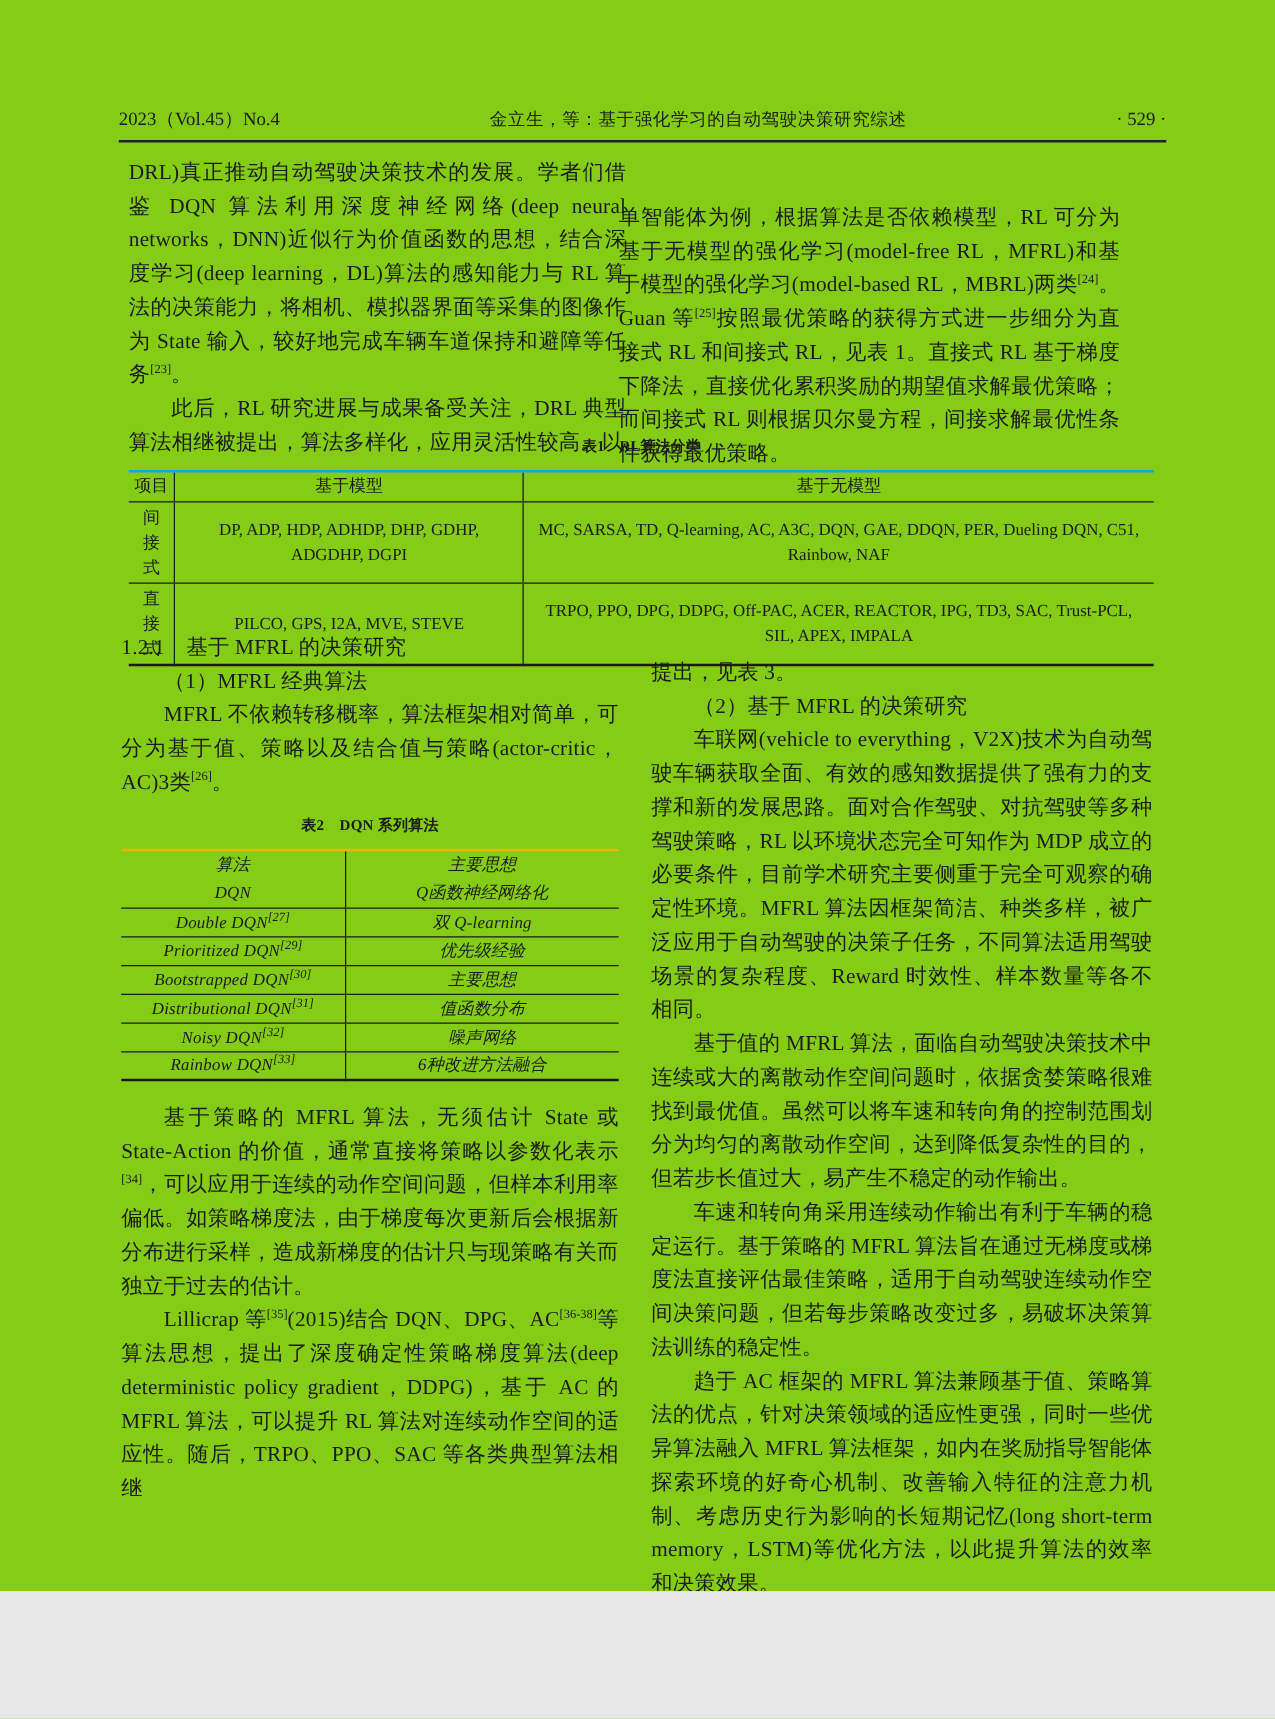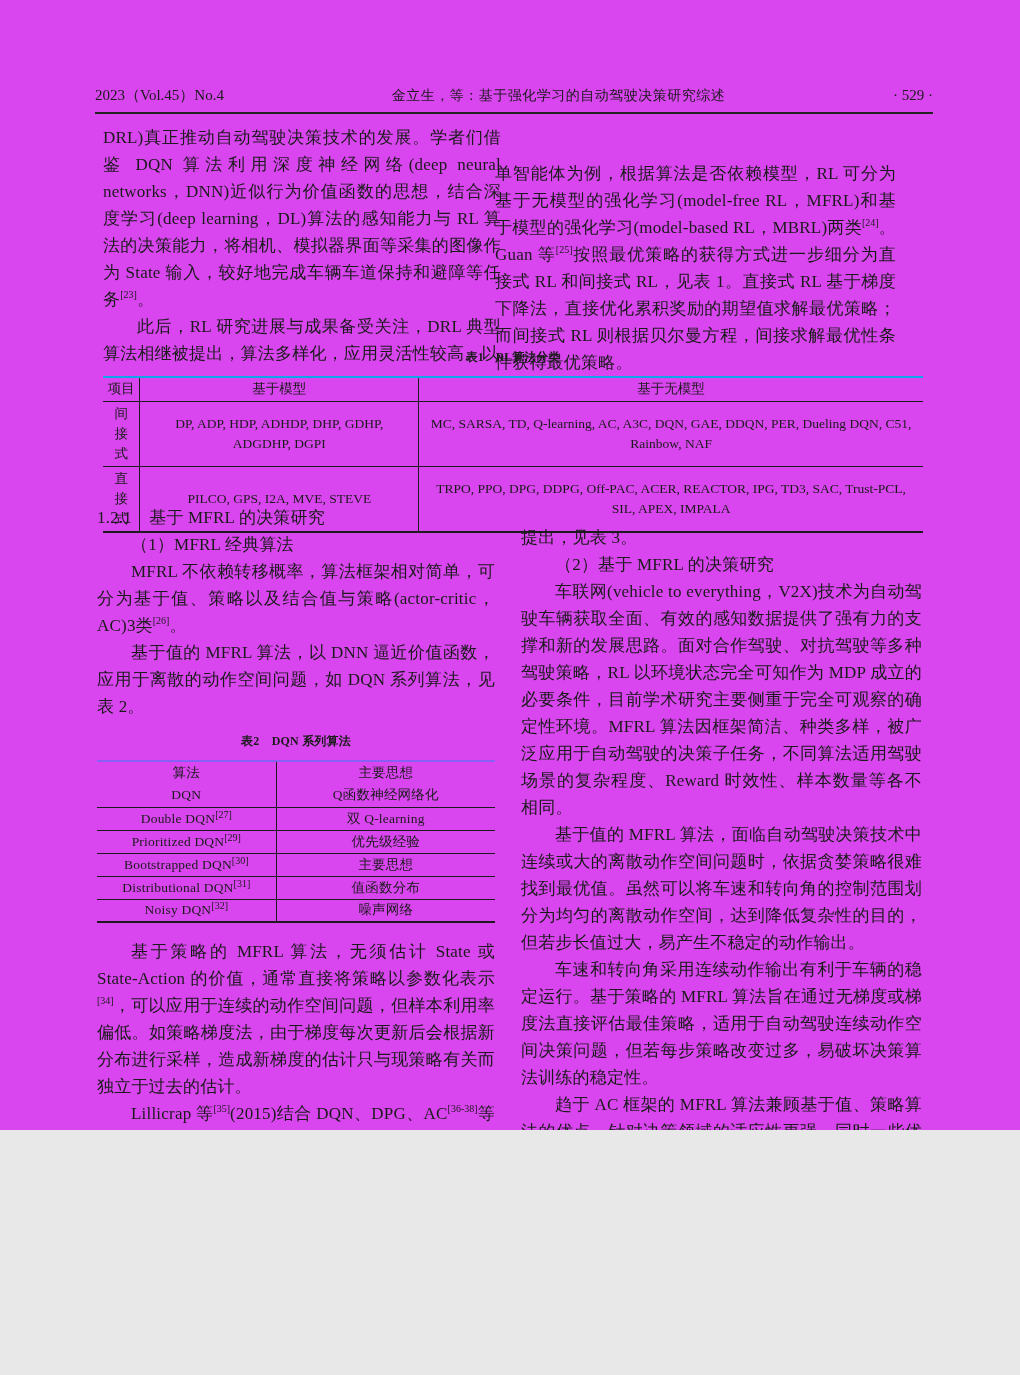--- a/index.html
+++ b/index.html
@@ -1,18 +1,18 @@
 <!DOCTYPE html>
 <html><head>
 <meta charset="utf-8">
 <style>
   * { margin:0; padding:0; box-sizing:border-box; }
   html,body { background:#e8e8e8; }
   .page {
-    position:relative; width:1020px; height:1130px; background:#d946ef;
+    position:relative; width:1020px; height:1273px; background:#84cc16;
     font-family:"Liberation Serif","DejaVu Serif",serif; color:#1b1b1b;
     overflow:hidden; margin:0 auto;
   }
   .abs { position:absolute; }
 
   
   .pg-header {
     position:absolute; left:95px; top:86px; width:838px;
     display:flex; justify-content:space-between; align-items:baseline;
     font-size:15px;
@@ -40,21 +40,21 @@
   table.t1 { font-size:13.5px; line-height:20px;
     border-top:2px solid #0ea5e9; border-bottom:2px solid #1b1b1b; }
   table.t1 th { font-weight:normal; height:24px; border-bottom:1px solid #1b1b1b; text-align:center; padding:1px 4px; }
   table.t1 td { text-align:center; padding:2px 10px; height:45px; vertical-align:middle; }
   table.t1 tbody tr:first-child td { border-bottom:1px solid #1b1b1b; }
   table.t1 th + th, table.t1 td + td { border-left:1px solid #1b1b1b; }
   .t1-c1 { width:4.5%; } .t1-c2 { width:34%; } .t1-c3 { width:61.5%; }
 
   .t2-block { margin-top:11px; }
   table.t2 { font-size:13.5px; line-height:18px;
-    border-top:2px solid #8b5cf6; border-bottom:2px solid #1b1b1b; text-align:justify; }
+    border-top:2px solid #eab308; border-bottom:2px solid #1b1b1b; text-align:justify;font-style:italic; }
   table.t2 th { font-weight:normal; height:23px; text-align:center; padding:1px 4px; }
   table.t2 td { text-align:center; height:23px; padding:1px 6px; }
   table.t2 tr { border-bottom:1px solid #1b1b1b; }
   table.t2 tr:last-child { border-bottom:none; }
   table.t2 th + th, table.t2 td + td { border-left:1px solid #1b1b1b; }
   .t2-c1 { width:45%; } .t2-c2 { width:55%; }
 
   .after-tbl { margin-top:15px; }
 </style>
 </head>
@@ -100,21 +100,20 @@
           <td>TRPO, PPO, DPG, DDPG, Off-PAC, ACER, REACTOR, IPG, TD3, SAC, Trust-PCL, SIL, APEX, IMPALA</td>
         </tr>
       </tbody>
     </table>
   </div>
 
   <div class="col abs left-bottom">
     <div class="sec-heading">1.2.1　基于 MFRL 的决策研究</div>
     <p class="ind">（1）MFRL 经典算法</p>
     <p class="ind">MFRL 不依赖转移概率，算法框架相对简单，可分为基于值、策略以及结合值与策略(actor-critic，AC)3类<sup>[26]</sup>。</p>
-    <p class="ind">基于值的 MFRL 算法，以 DNN 逼近价值函数，应用于离散的动作空间问题，如 DQN 系列算法，见表 2。</p>
 
     <div class="t2-block">
       <div class="tbl-title">表2　DQN 系列算法</div>
       <table class="t2">
         <thead>
           <tr>
             <th class="t2-c1">算法</th>
             <th class="t2-c2">主要思想</th>
           </tr>
         </thead>
@@ -136,20 +135,24 @@
             <td>主要思想</td>
           </tr>
           <tr>
             <td><span>Distributional DQN</span><sup>[31]</sup></td>
             <td>值函数分布</td>
           </tr>
           <tr>
             <td><span>Noisy DQN</span><sup>[32]</sup></td>
             <td>噪声网络</td>
           </tr>
+          <tr>
+            <td><span>Rainbow DQN</span><sup>[33]</sup></td>
+            <td>6种改进方法融合</td>
+          </tr>
         </tbody>
       </table>
     </div>
 
     <p class="ind after-tbl">基于策略的 MFRL 算法，无须估计 State 或 State-Action 的价值，通常直接将策略以参数化表示<sup>[34]</sup>，可以应用于连续的动作空间问题，但样本利用率偏低。如策略梯度法，由于梯度每次更新后会根据新分布进行采样，造成新梯度的估计只与现策略有关而独立于过去的估计。</p>
     <p class="ind">Lillicrap 等<sup>[35]</sup>(2015)结合 DQN、DPG、AC<sup>[36-38]</sup>等算法思想，提出了深度确定性策略梯度算法(deep deterministic policy gradient，DDPG)，基于 AC 的 MFRL 算法，可以提升 RL 算法对连续动作空间的适应性。随后，TRPO、PPO、SAC 等各类典型算法相继</p>
   </div>
 
   <div class="col abs right-bottom">
     <p class="noind">提出，见表 3。</p>

